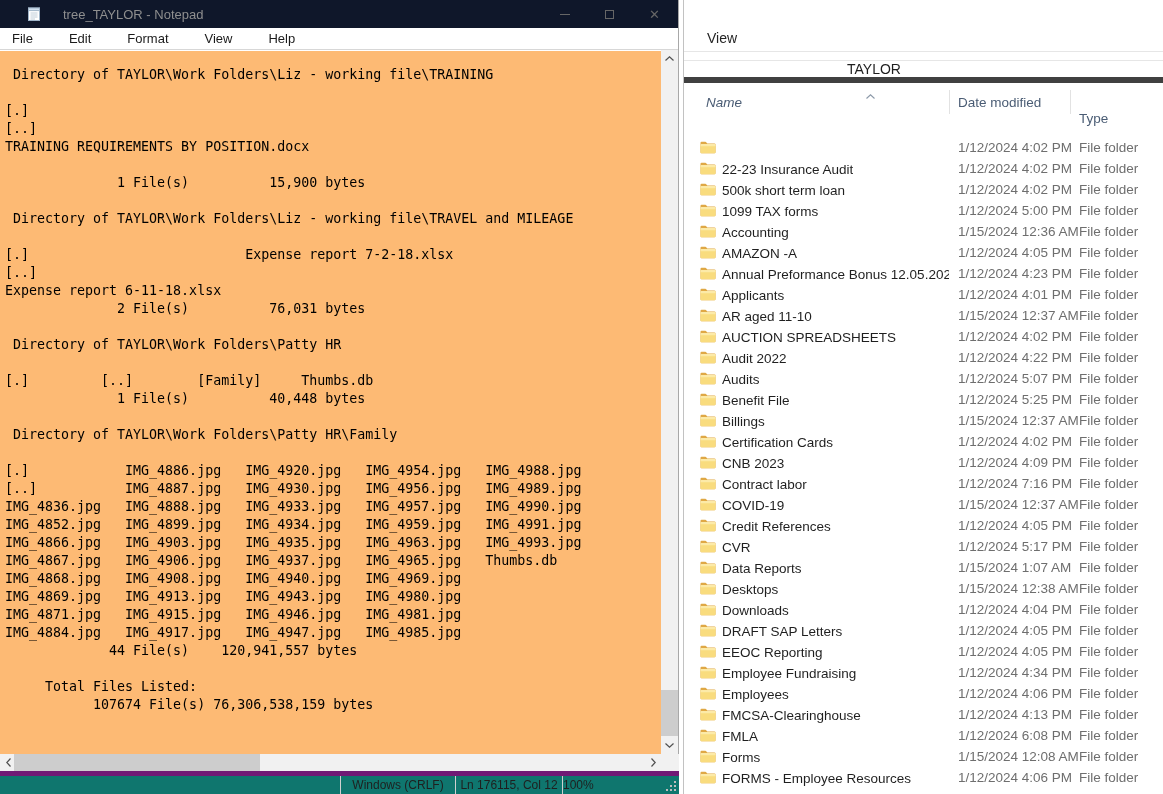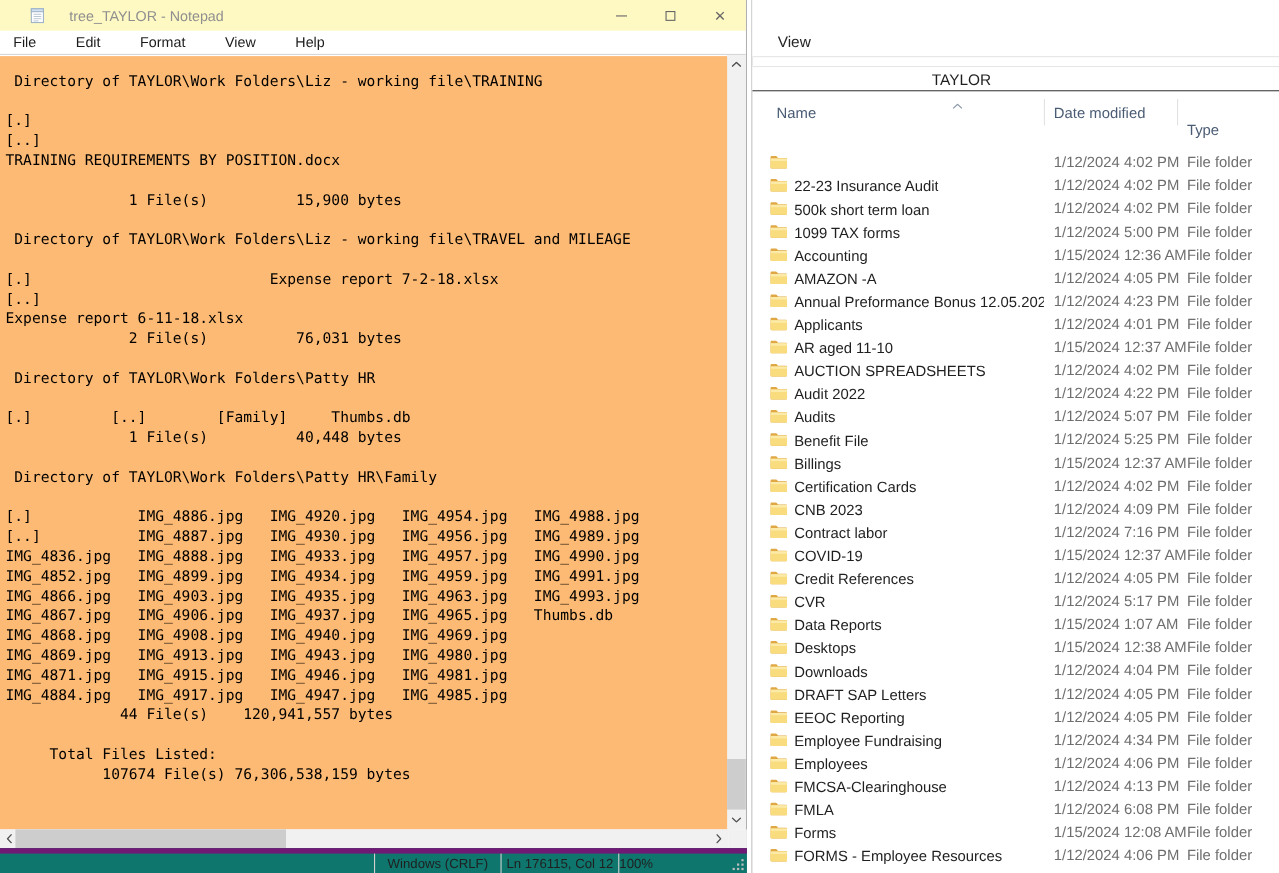--- a/index.html
+++ b/index.html
@@ -4,21 +4,21 @@
 <style>
   * { margin:0; padding:0; box-sizing:border-box; }
   html,body { width:1163px; height:794px; background:#fff; overflow:hidden;
               font-family:"Liberation Sans", sans-serif; }
   #stage { position:relative; width:1163px; height:794px; background:#fff; }
 
   
   .notepad { position:absolute; left:0; top:0; width:679px; height:794px;
              background:#fff; border-right:1px solid #a8a8a8; }
   .np-titlebar { position:absolute; left:0; top:0; width:100%; height:28px;
-                 background:#fef9c3; display:flex; align-items:center; }
+                 background:#0f172a; display:flex; align-items:center; }
   .np-appicon { margin-left:26px; width:16px; height:16px; flex:0 0 16px; }
   .np-title { margin-left:21px; font-size:13px; color:#8f8f8f; white-space:nowrap; }
   .np-controls { position:absolute; right:1px; top:0; height:28px; display:flex; }
   .np-btn { width:45px; height:28px; display:flex; align-items:center; justify-content:center;
             color:#666; background:transparent; border:none; }
   .glyph-min { width:10px; height:1px; background:#666; display:block; }
   .glyph-max { width:9px; height:9px; border:1px solid #666; display:block; }
   .glyph-close { font-size:13px; line-height:1; color:#666; }
 
   .np-menubar { position:absolute; left:0; top:28px; width:100%; height:22px;
@@ -63,28 +63,28 @@
              box-shadow:-4px 0 #bdbdbd, -8px 0 #bdbdbd, 0 -4px #bdbdbd,
                         -4px -4px #bdbdbd, 0 -8px #bdbdbd; }
 
   
   .explorer { position:absolute; left:683px; top:0; width:480px; height:794px;
               background:#fff; border-left:1px solid #c2c2c2; }
   .ex-ribbon { position:absolute; left:0; top:0; width:100%; height:52px;
                border-bottom:1px solid #e6e6e6; background:#fff; }
   .ex-viewtab { position:absolute; left:23px; top:30px; font-size:14px; color:#252525; }
   .ex-address { position:absolute; left:0; top:60px; width:100%; height:23px;
-                border-top:1px solid #e6e6e6; border-bottom:1px solid #404040;
+                border-top:1px solid #e6e6e6; border-bottom:6px solid #404040;
                 background:#fff; }
   .ex-address-text { position:absolute; left:0; top:0; width:380px; height:100%;
                      display:flex; align-items:center; justify-content:center;
                      font-size:14px; color:#1e1e1e; }
   .ex-header { position:absolute; left:0; top:84px; width:100%; height:34px;
                font-size:13.5px; color:#4a5c74; }
-  .ex-h-name { position:absolute; left:22px; top:11px; }
+  .ex-h-name { position:absolute; left:22px; top:11px;font-style:italic; }
   .ex-h-sort { position:absolute; left:182px; top:3px; color:#8b98a8; }
   .ex-h-date { position:absolute; left:274px; top:11px; }
   .ex-h-type { position:absolute; left:395px; top:11px;margin-top:16px; }
   .ex-h-sep  { position:absolute; top:6px; width:1px; height:24px; background:#e2e2e2; }
   .sep-1 { left:265px; } .sep-2 { left:386px; }
 
   .ex-list { position:absolute; left:0; top:118px; width:100%; }
   .ex-row { display:grid; grid-template-columns:249px 121px auto;
             height:21px; align-items:center; padding-left:16px; }
   .ex-name-cell { display:flex; align-items:center; min-width:0; }

